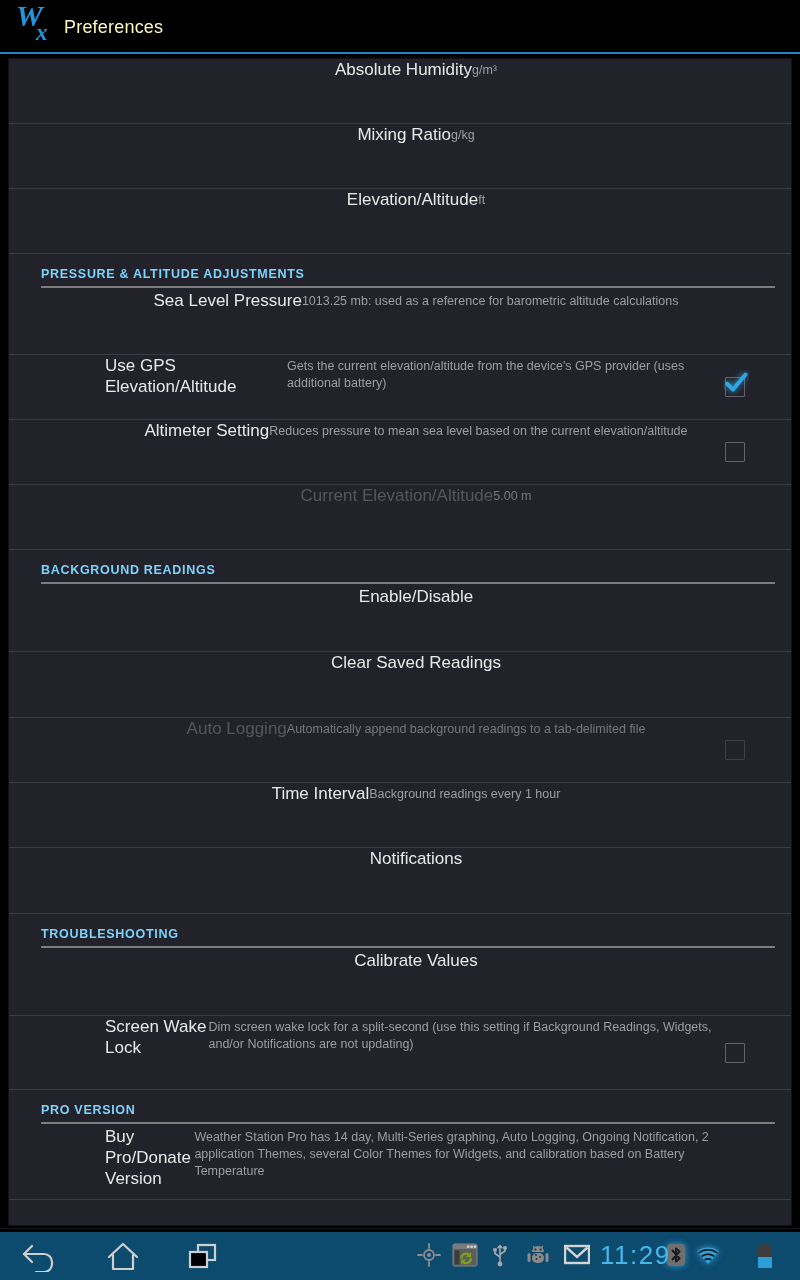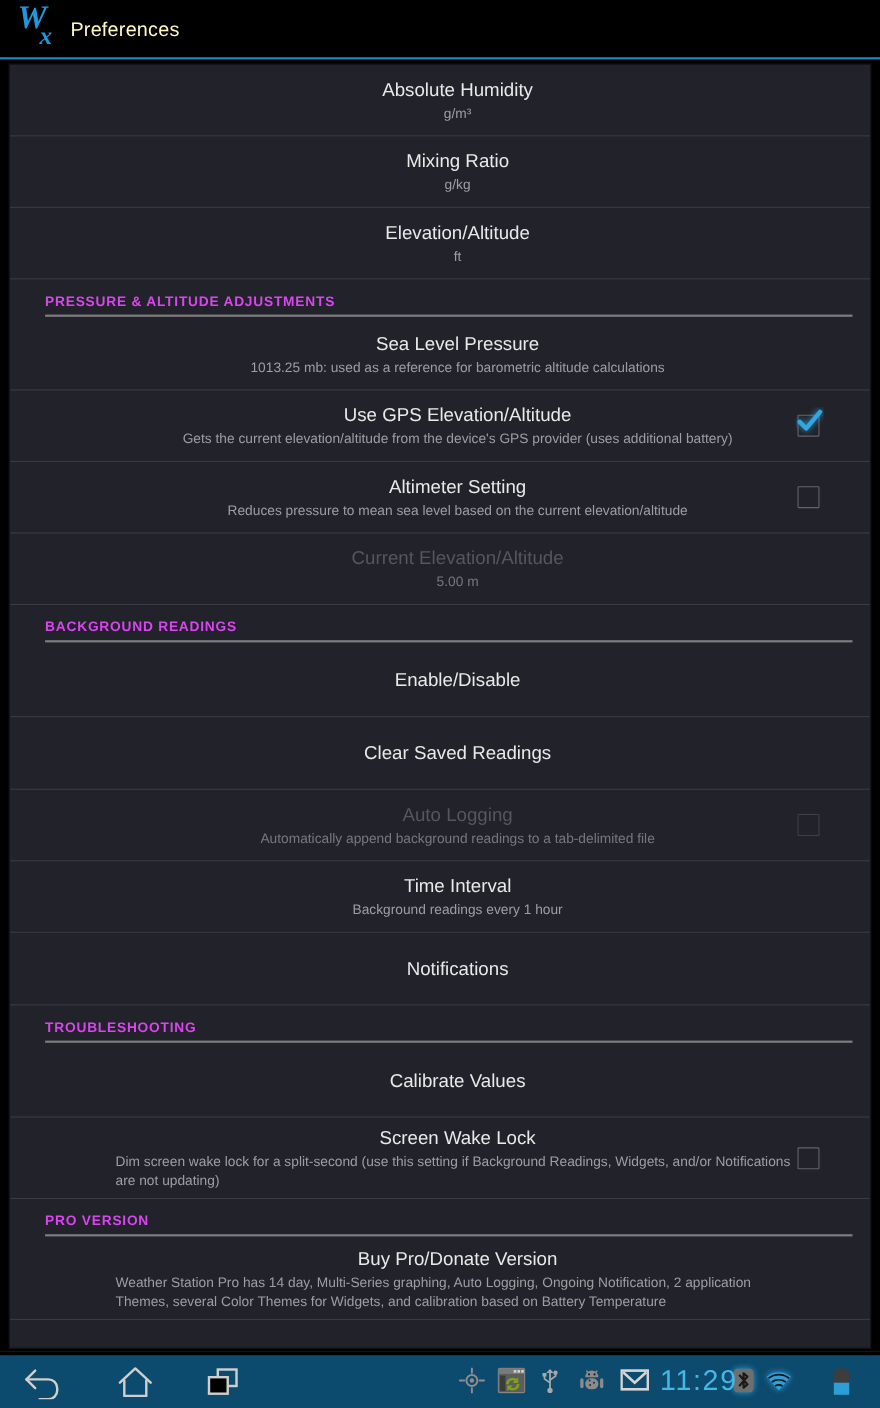--- a/index.html
+++ b/index.html
@@ -42,34 +42,33 @@
   }
   #list { position:relative; width:100%; }
 
   .section-header {
     position:relative;
     padding:0 0 0 32px;
     height:36px;
   }
   .section-header .sh-label {
     position:absolute; left:32px; bottom:9px;
-    font-size:12.5px; font-weight:700; color:#d946ef;
+    font-size:12.5px; font-weight:700; color:#7dd3fc;
     letter-spacing:.7px;
   }
   .section-header .sh-rule {
     position:absolute; left:32px; right:16px; bottom:2px;
     height:2px; background:#7d7d80;
   }
 
   .pref {
     position:relative;
     padding:0 64px 0 96px;
-    display:flex; flex-direction:column; justify-content:center;
+    display:flex; flex-direction:row; justify-content:center;
     border-bottom:1px solid #3a3a41;
-    align-items:center;
   }
   .pref.h65 { height:65px; }
   .pref.h66 { height:66px; }
   .pref.h74 { height:74px; }
   .pref .title {
     font-size:17px; color:#e9e9e9; line-height:21px;
   }
   .pref .summary {
     font-size:12.5px; color:#9d9da2; line-height:17px; margin-top:3px;
   }

